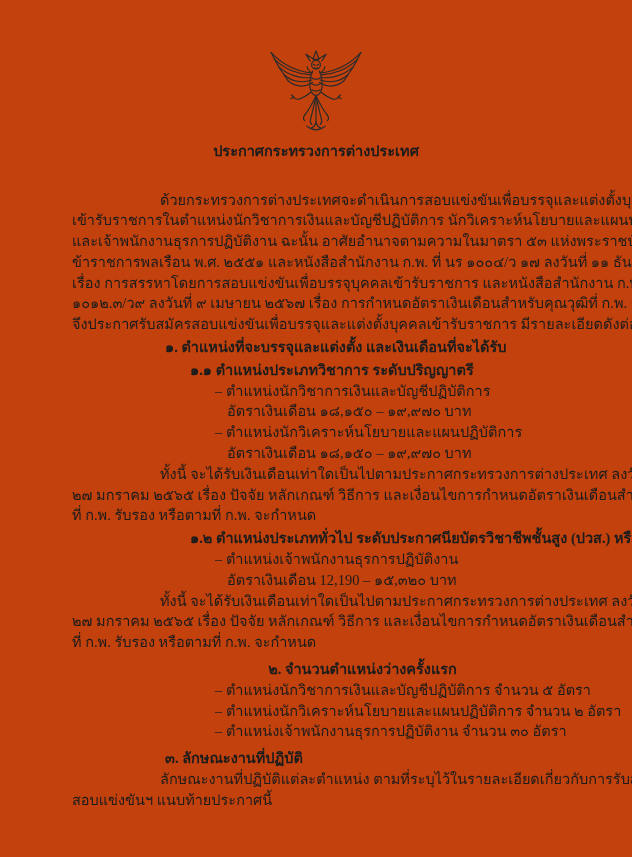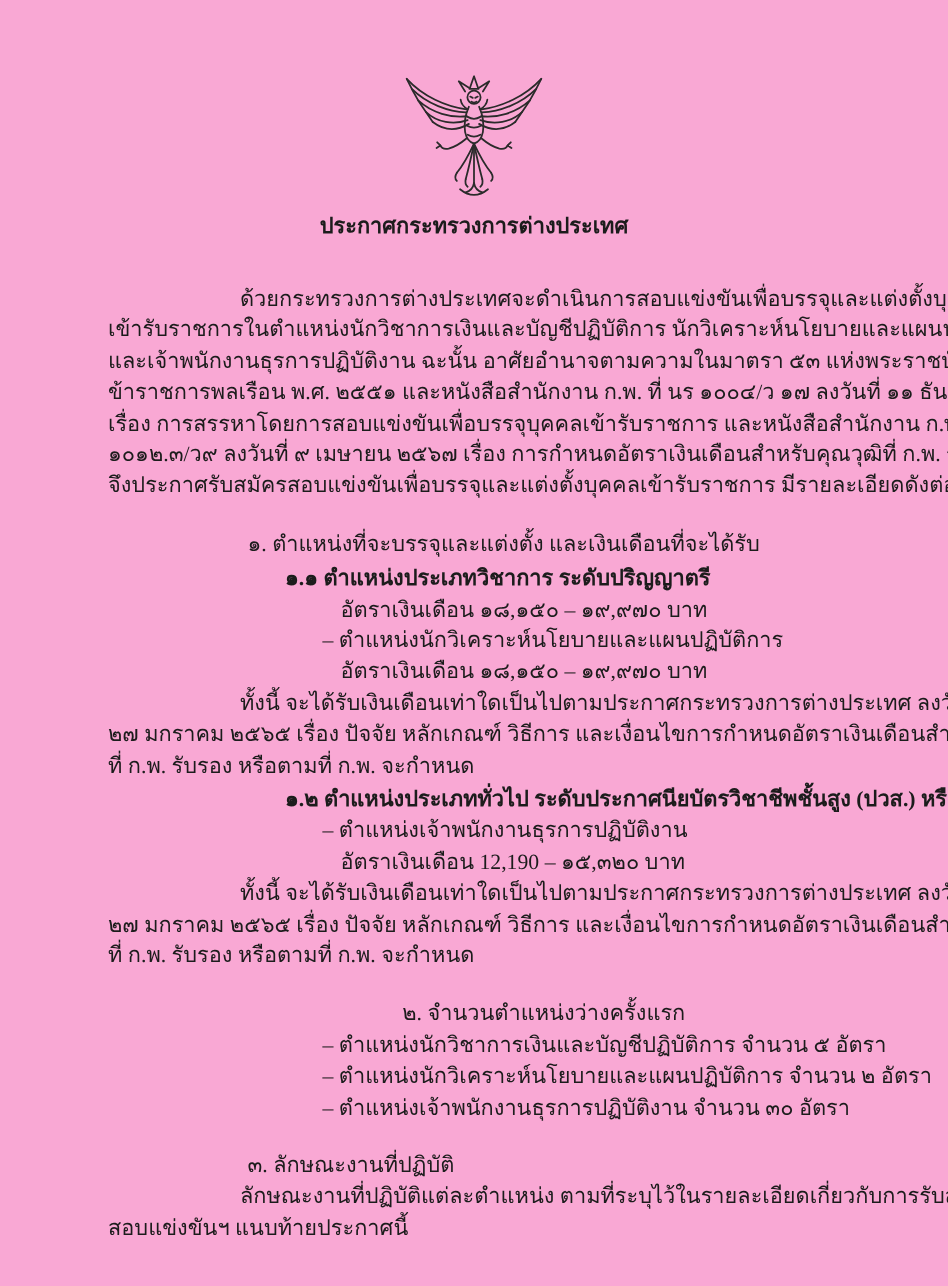--- a/index.html
+++ b/index.html
@@ -1,34 +1,34 @@
 <!DOCTYPE html>
 <html><head>
 <meta charset="utf-8">
 <style>
   html,body{margin:0;padding:0;background:#ffffff;}
   .page{
     position:relative;
     width:632px;height:857px;
-    background:#f9a8d4;
+    background:#c2410c;
     color:#1c1c1c;
     font-family:"Liberation Serif","DejaVu Sans",serif;
     font-size:14.5px;
     line-height:20.8px;
     box-sizing:border-box;
     padding:50px 72px 0 72px;
     overflow:hidden;
   }
   .emblem{width:100%;text-align:center;height:88px;}
   .emblem svg{display:inline-block;}
   .title-block{text-align:center;line-height:21.5px;margin-top:3px;font-weight:600;}
   .intro{margin-top:27px;}
   .ln{white-space:nowrap;}
   .indent{padding-left:88px;}
-  .h1{padding-left:93px;font-weight:400;margin-top:18px;}
+  .h1{padding-left:93px;font-weight:700;margin-top:2px;}
   .h2{padding-left:118px;font-weight:700;margin-top:2px;}
   .item{padding-left:143px;}
   .salary{padding-left:155px;}
   .sec2{margin-top:6px;text-align:center;}
   .sec3{margin-top:6px;}
 </style>
 </head>
 <body>
 
 <div class="page">
@@ -94,20 +94,21 @@
     <div class="ln">ข้าราชการพลเรือน พ.ศ. ๒๕๕๑ และหนังสือสำนักงาน ก.พ. ที่ นร ๑๐๐๔/ว ๑๗ ลงวันที่ ๑๑ ธันวาคม ๒๕๕๖</div>
     <div class="ln">เรื่อง การสรรหาโดยการสอบแข่งขันเพื่อบรรจุบุคคลเข้ารับราชการ และหนังสือสำนักงาน ก.พ. ที่ นร</div>
     <div class="ln">๑๐๑๒.๓/ว๙ ลงวันที่ ๙ เมษายน ๒๕๖๗ เรื่อง การกำหนดอัตราเงินเดือนสำหรับคุณวุฒิที่ ก.พ. รับรอง</div>
     <div class="ln">จึงประกาศรับสมัครสอบแข่งขันเพื่อบรรจุและแต่งตั้งบุคคลเข้ารับราชการ มีรายละเอียดดังต่อไปนี้</div>
   </div>
 
   <div>
     <div class="ln h1">๑. ตำแหน่งที่จะบรรจุและแต่งตั้ง และเงินเดือนที่จะได้รับ</div>
 
     <div class="ln h2">๑.๑ ตำแหน่งประเภทวิชาการ ระดับปริญญาตรี</div>
+    <div class="ln item">– ตำแหน่งนักวิชาการเงินและบัญชีปฏิบัติการ</div>
     <div class="ln salary">อัตราเงินเดือน ๑๘,๑๕๐ – ๑๙,๙๗๐ บาท</div>
     <div class="ln item">– ตำแหน่งนักวิเคราะห์นโยบายและแผนปฏิบัติการ</div>
     <div class="ln salary">อัตราเงินเดือน ๑๘,๑๕๐ – ๑๙,๙๗๐ บาท</div>
     <div class="ln indent">ทั้งนี้ จะได้รับเงินเดือนเท่าใดเป็นไปตามประกาศกระทรวงการต่างประเทศ ลงวันที่</div>
     <div class="ln">๒๗ มกราคม ๒๕๖๕ เรื่อง ปัจจัย หลักเกณฑ์ วิธีการ และเงื่อนไขการกำหนดอัตราเงินเดือนสำหรับคุณวุฒิ</div>
     <div class="ln">ที่ ก.พ. รับรอง หรือตามที่ ก.พ. จะกำหนด</div>
 
     <div class="ln h2">๑.๒ ตำแหน่งประเภททั่วไป ระดับประกาศนียบัตรวิชาชีพชั้นสูง (ปวส.) หรืออนุปริญญา ๓ ปี</div>
     <div class="ln item">– ตำแหน่งเจ้าพนักงานธุรการปฏิบัติงาน</div>
     <div class="ln salary">อัตราเงินเดือน 12,190 – ๑๕,๓๒๐ บาท</div>

